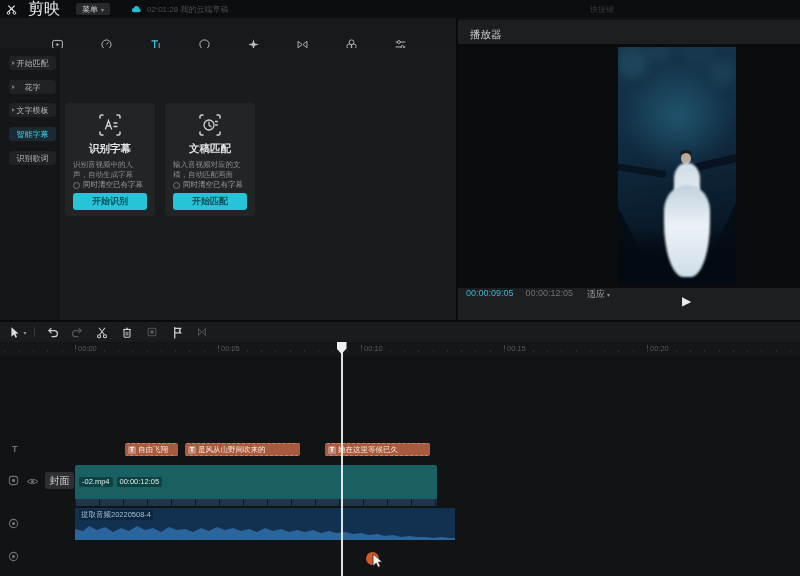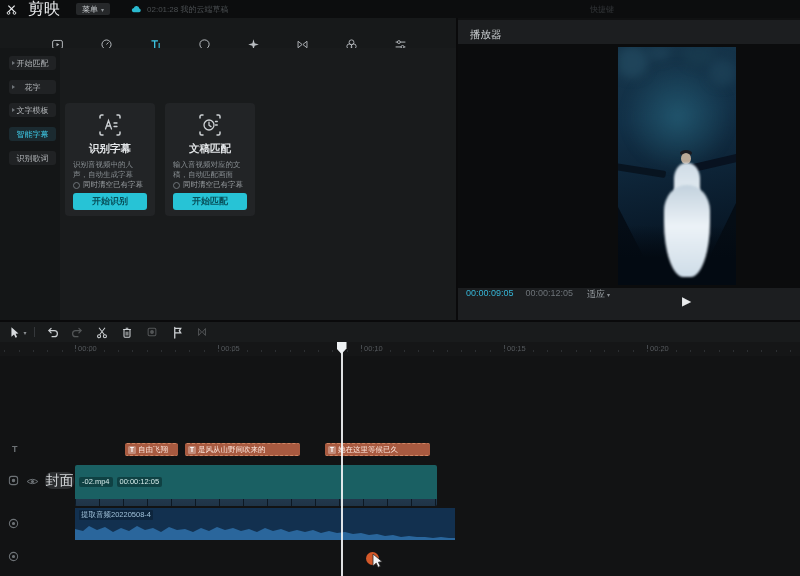--- a/index.html
+++ b/index.html
@@ -71,21 +71,21 @@
     background-repeat:repeat-x,repeat-x,repeat-x,no-repeat}
   .vbottom{height:3px;background:#1a6063}
   .aclip{position:absolute;background:#12304f;border-radius:0;overflow:hidden}
   .aclip.selected{border:1px solid #e9eef1;background:#123358}
   .aclip .alabel{position:absolute;left:4px;top:2px;font-size:7.5px;color:#9fc0d8;background:rgba(8,25,43,.5);padding:0 2px;border-radius:1px;white-space:nowrap}
   .aclip svg{position:absolute;bottom:0;left:0}
 
   .playhead-line{left:341px;top:342px;width:1.5px;height:234px;background:rgba(245,247,248,.9);z-index:40}
   .playhead-marker{left:336.5px;top:342px;width:10px;height:12px;background:#eef1f3;clip-path:polygon(0 0,100% 0,100% 55%,50% 100%,0 55%);z-index:41}
 
-  .cover-btn{position:absolute;left:45px;top:116px;width:29px;height:17px;background:#2c2e30;border-radius:7px;display:flex;align-items:center;justify-content:center;font-size:14px;color:#d6d9db}
+  .cover-btn{position:absolute;left:45px;top:116px;width:29px;height:17px;background:#2c2e30;border-radius:2px;display:flex;align-items:center;justify-content:center;font-size:10px;color:#d6d9db}
   .track-ico{position:absolute;color:#6d7276}
 
   
   .glow{position:absolute;left:5px;top:15px;width:110px;height:110px;background:radial-gradient(closest-side,rgba(45,115,140,.55),rgba(45,115,140,0));filter:blur(4px)}
   .foliage{position:absolute;left:0;top:0;width:118px;height:130px;background-image:
     radial-gradient(circle 26px at 12% 12%,rgba(32,70,92,.9) 0 60%,transparent 62%),
     radial-gradient(circle 22px at 88% 20%,rgba(28,64,86,.85) 0 60%,transparent 62%),
     radial-gradient(circle 24px at 68% 4%,rgba(24,58,78,.9) 0 60%,transparent 62%),
     radial-gradient(circle 18px at 35% 2%,rgba(30,66,88,.8) 0 60%,transparent 62%);
     filter:blur(5px)}

